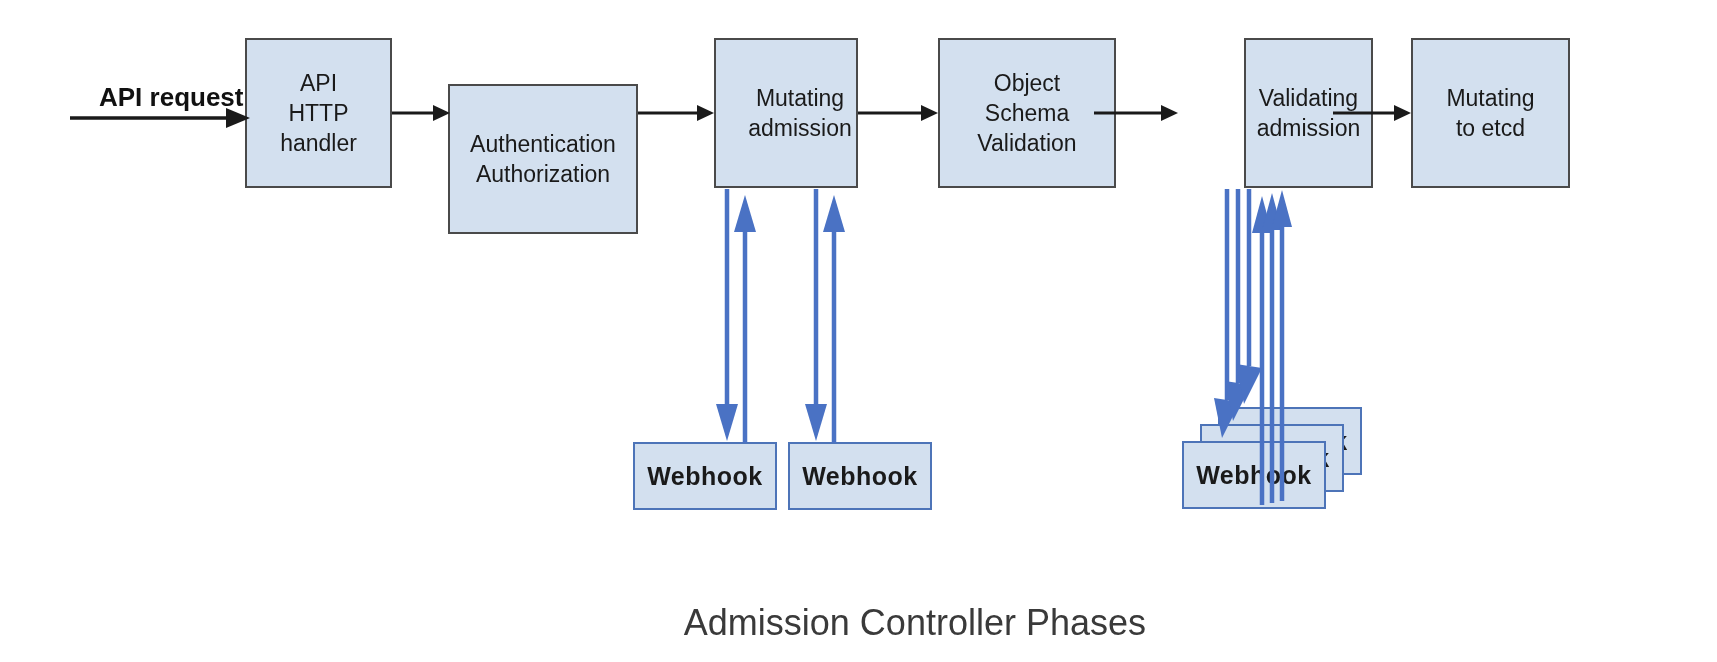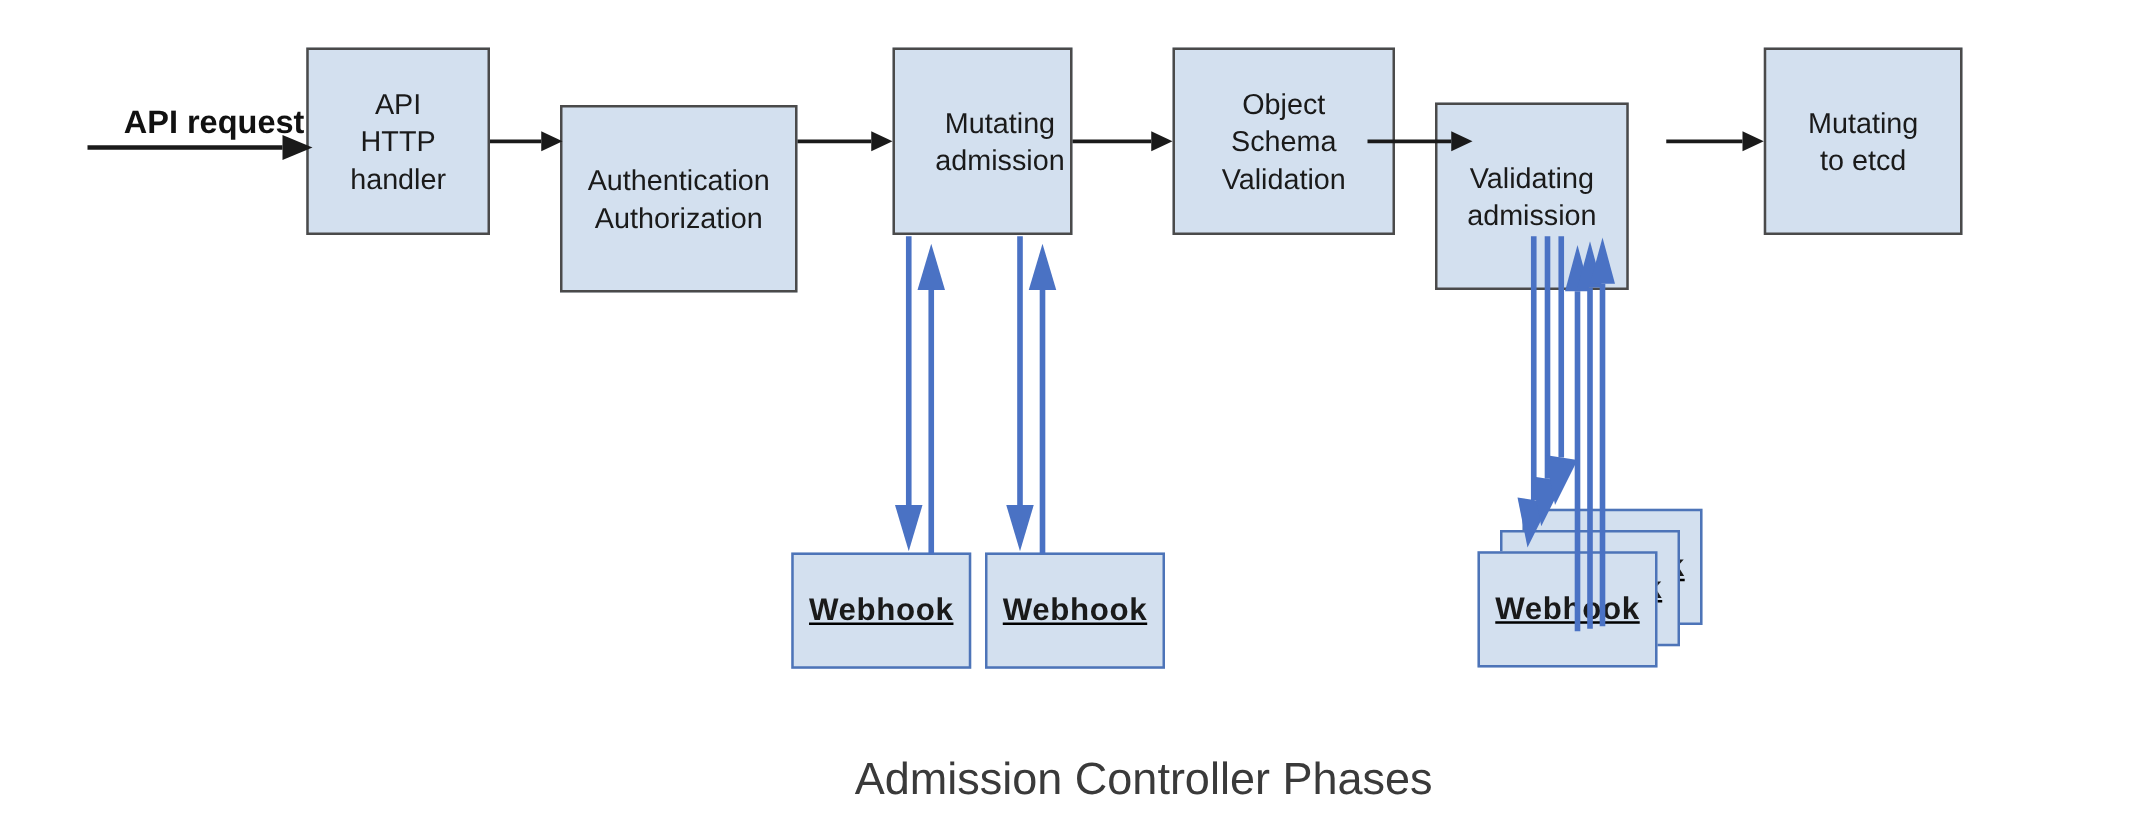--- a/index.html
+++ b/index.html
@@ -19,23 +19,23 @@
   .phase-box{
     position:absolute;top:38px;height:150px;box-sizing:border-box;
     background:var(--box-fill);border:2px solid var(--box-border);
     display:flex;align-items:center;justify-content:center;
   }
   .phase-label{
     white-space:pre-line;text-align:center;color:var(--label-text);
     font-size:23px;line-height:30px;font-weight:400;
   }
   .webhook-box{
-    position:absolute;width:144px;height:93px;box-sizing:border-box;
+    position:absolute;width:144px;height:68px;box-sizing:border-box;
     background:var(--box-fill);border:2px solid var(--webhook-border);
-    display:flex;align-items:center;justify-content:center;text-decoration:underline;
+    display:flex;align-items:center;justify-content:center;
   }
   .webhook-label{
     color:var(--label-text);font-size:25px;font-weight:700;letter-spacing:0.5px;
   }
   .api-request-label{
     position:absolute;left:84px;top:82px;font-size:26px;font-weight:600;
     color:#111;white-space:nowrap;margin-left:15px;
   }
   .caption{
     position:absolute;left:522px;top:602px;width:624px;text-align:right;
@@ -67,21 +67,21 @@
   </div>
   <div class="phase-box" style="left:714px;width:144px;padding-left:28px;">
     <div class="phase-label">Mutating
 admission</div>
   </div>
   <div class="phase-box" style="left:938px;width:178px;">
     <div class="phase-label">Object
 Schema
 Validation</div>
   </div>
-  <div class="phase-box" style="left:1148px;width:155px;margin-top:44px;">
+  <div class="phase-box" style="left:1244px;width:129px;">
     <div class="phase-label">Validating
 admission</div>
   </div>
   <div class="phase-box" style="left:1411px;width:159px;">
     <div class="phase-label">Mutating
 to etcd</div>
   </div>
 
   <div class="webhook-box" style="left:633px;top:442px;">
     <div class="webhook-label">Webhook</div>

